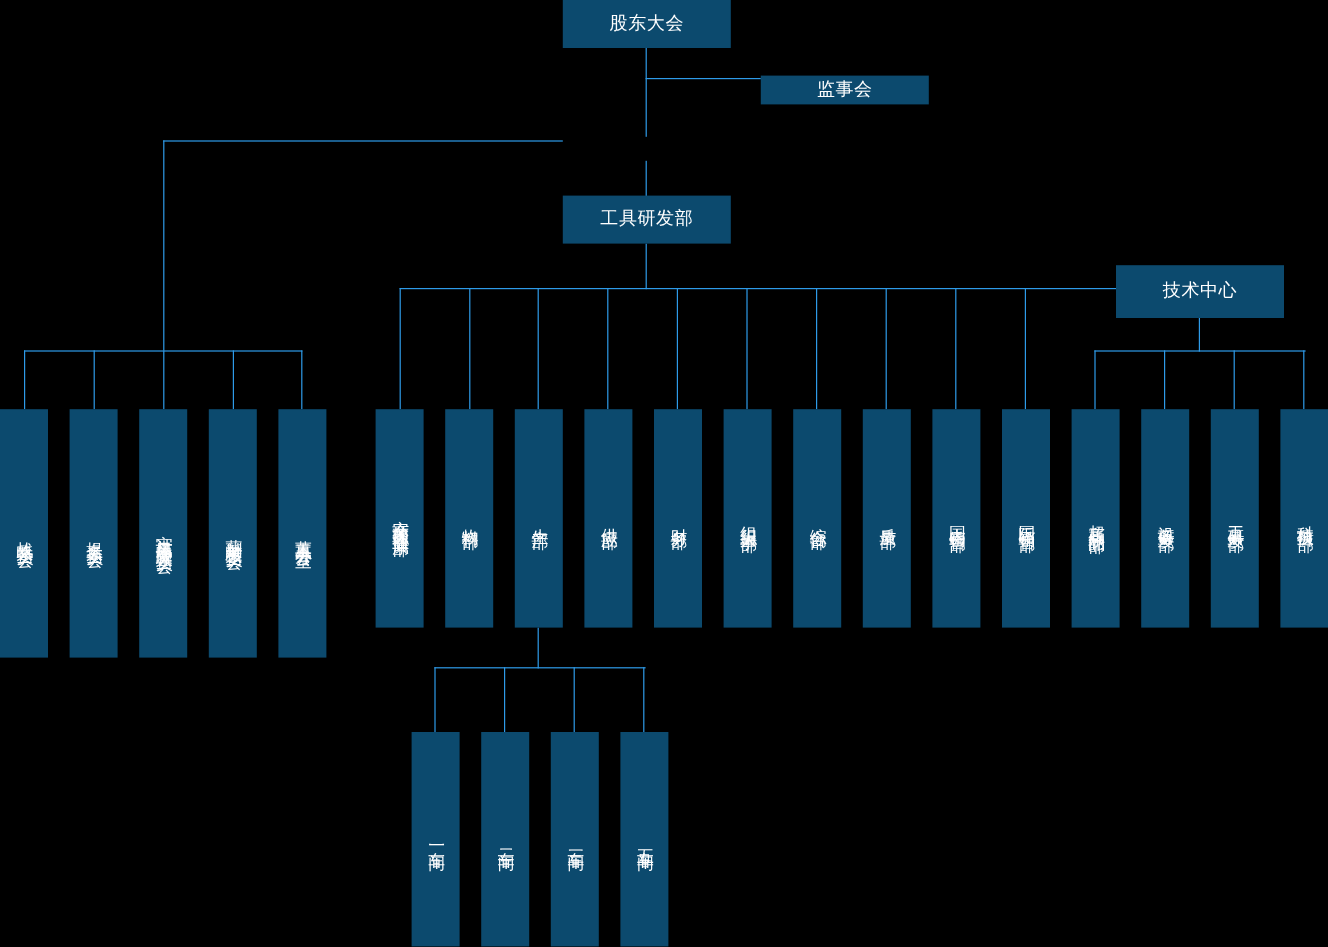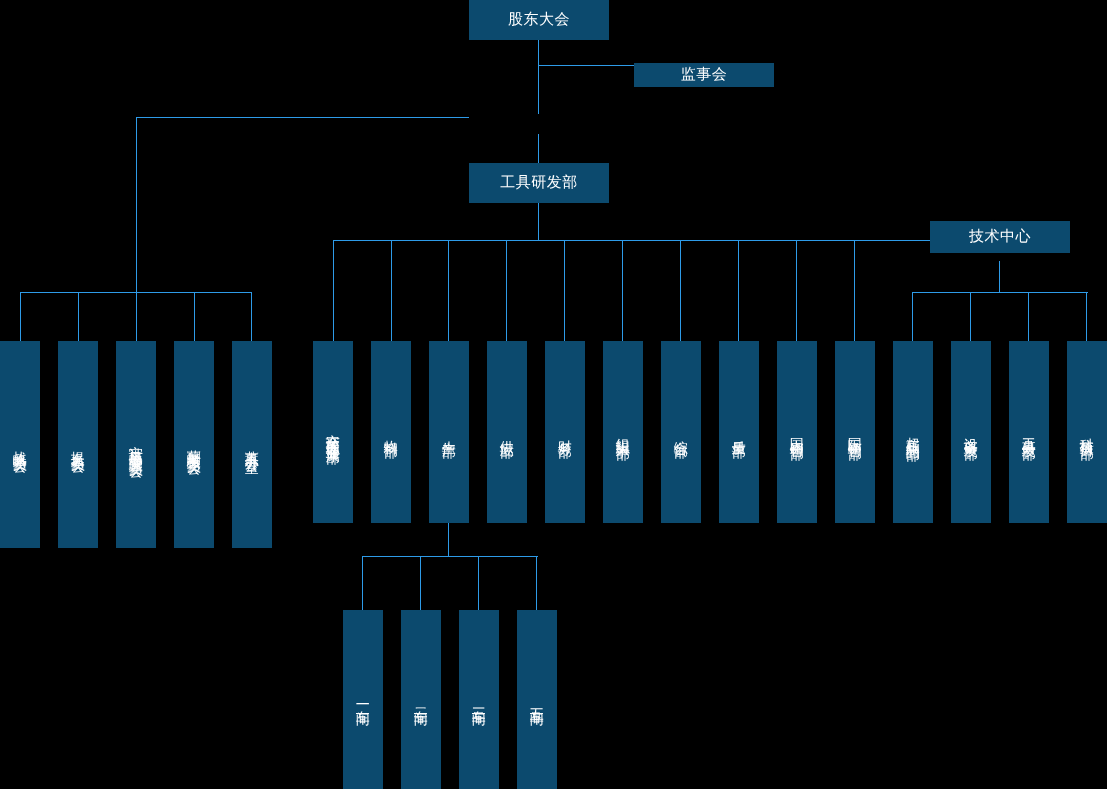--- a/index.html
+++ b/index.html
@@ -114,21 +114,21 @@
 
   <div class="node horiz" style="left:634px; top:45px; width:140px; height:24px;margin-top:18px;">
     <span>监事会</span>
   </div>
 
 
   <div class="node horiz" style="left:469px; top:163px; width:140px; height:40px;">
     <span>工具研发部</span>
   </div>
 
-  <div class="node horiz" style="left:930px; top:221px; width:140px; height:32px;">
+  <div class="node horiz" style="left:930px; top:221px; width:140px; height:44px;">
     <span>技术中心</span>
   </div>
 
   <div class="node vert" style="left:0px;   top:341px; width:40px; height:207px;">
     <span>战略委员会</span>
   </div>
   <div class="node vert" style="left:58px;  top:341px; width:40px; height:207px;">
     <span>提名委员会</span>
   </div>
   <div class="node vert" style="left:116px; top:341px; width:40px; height:207px;">

